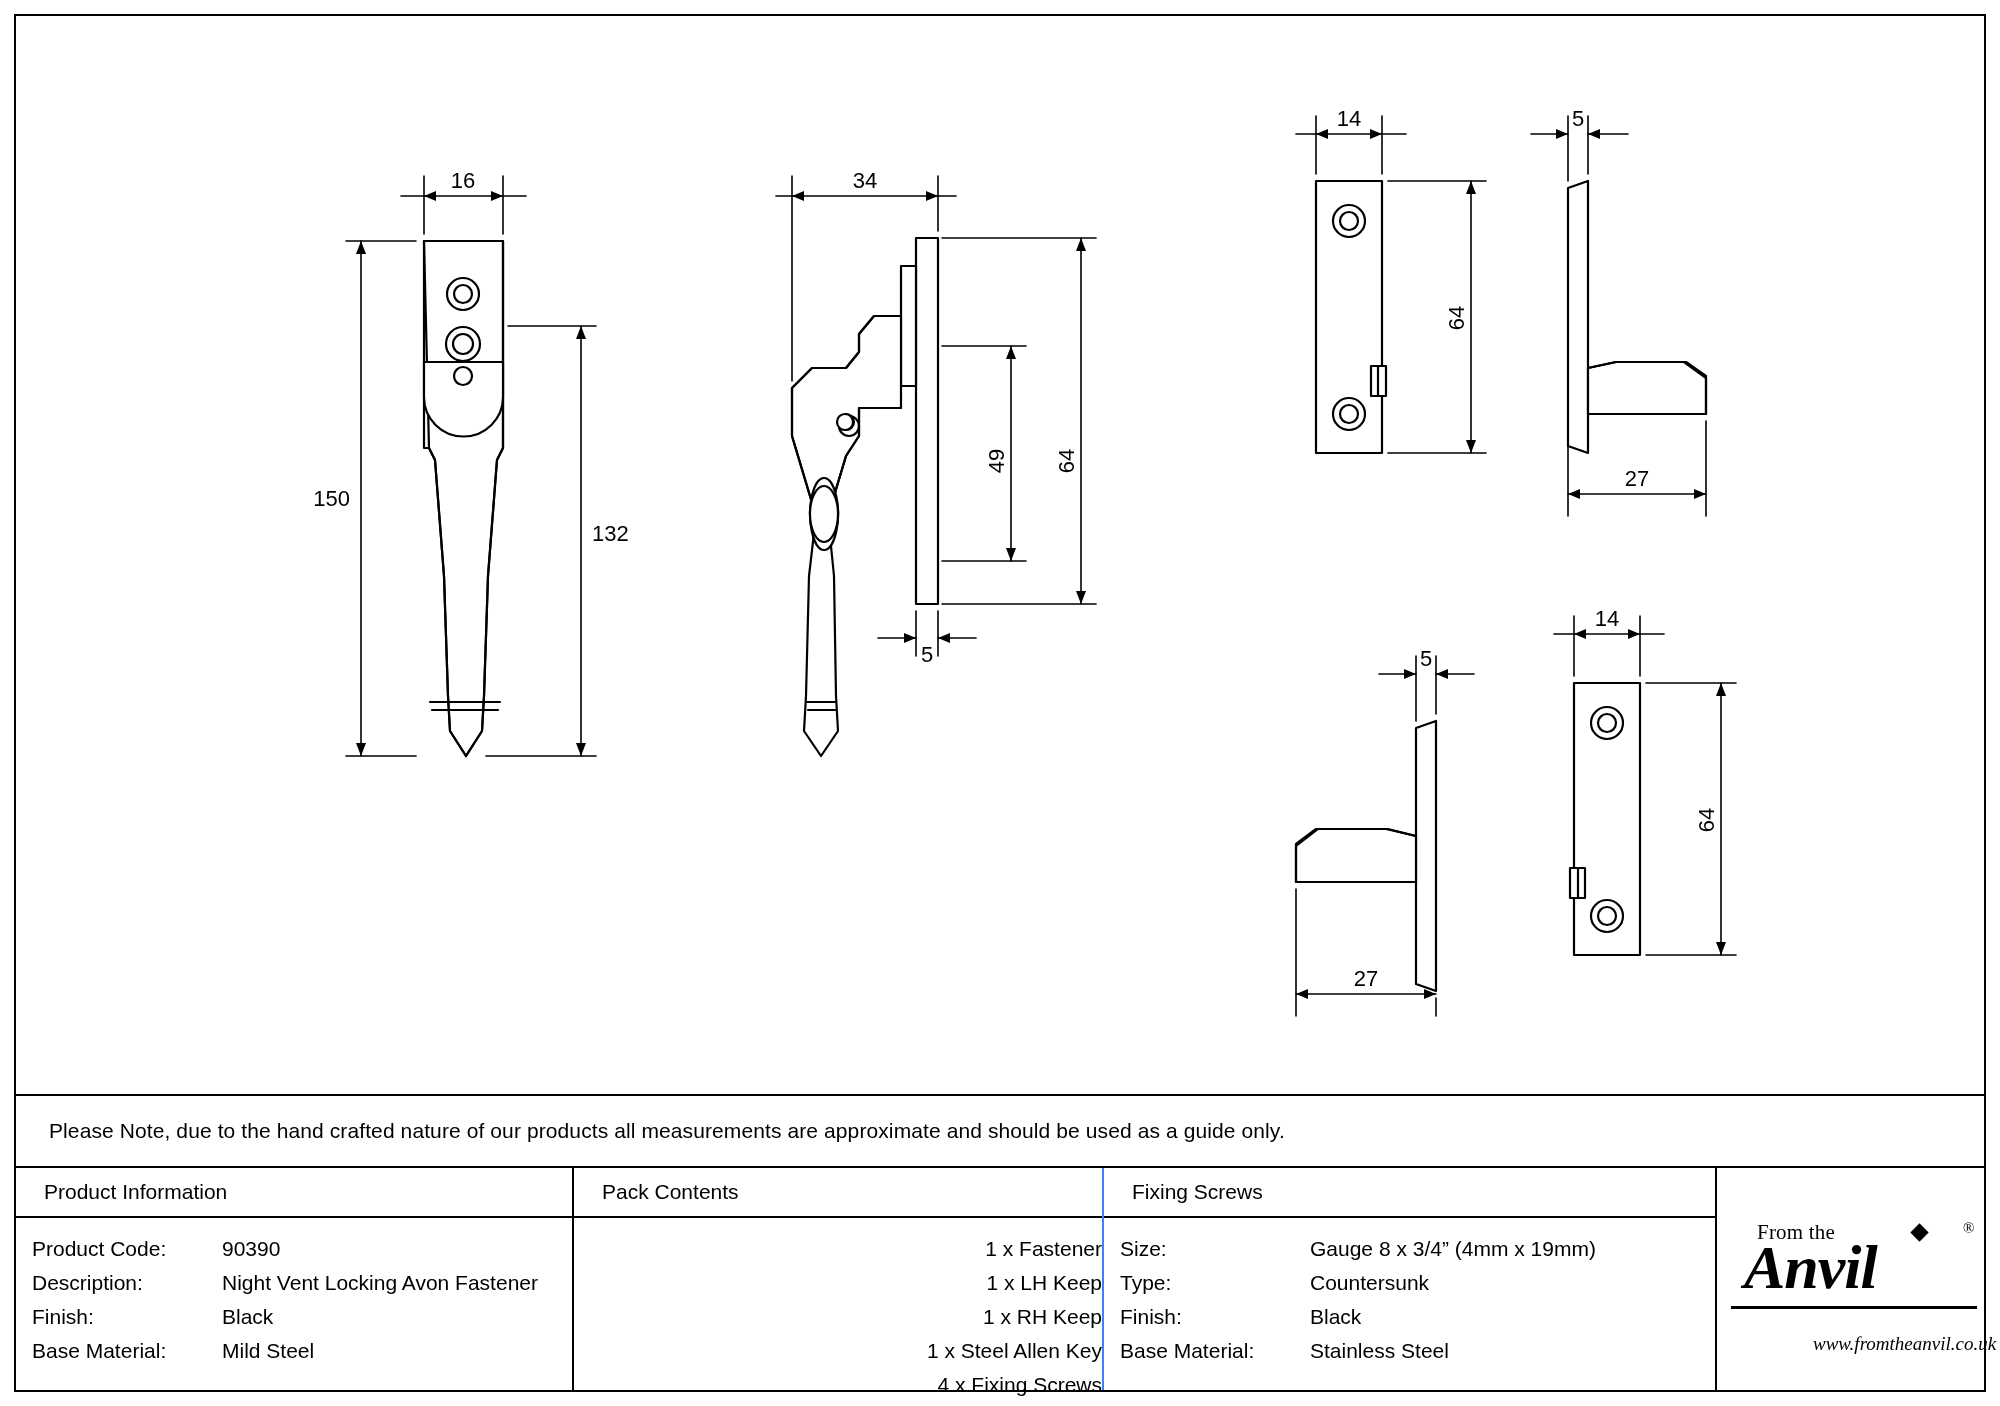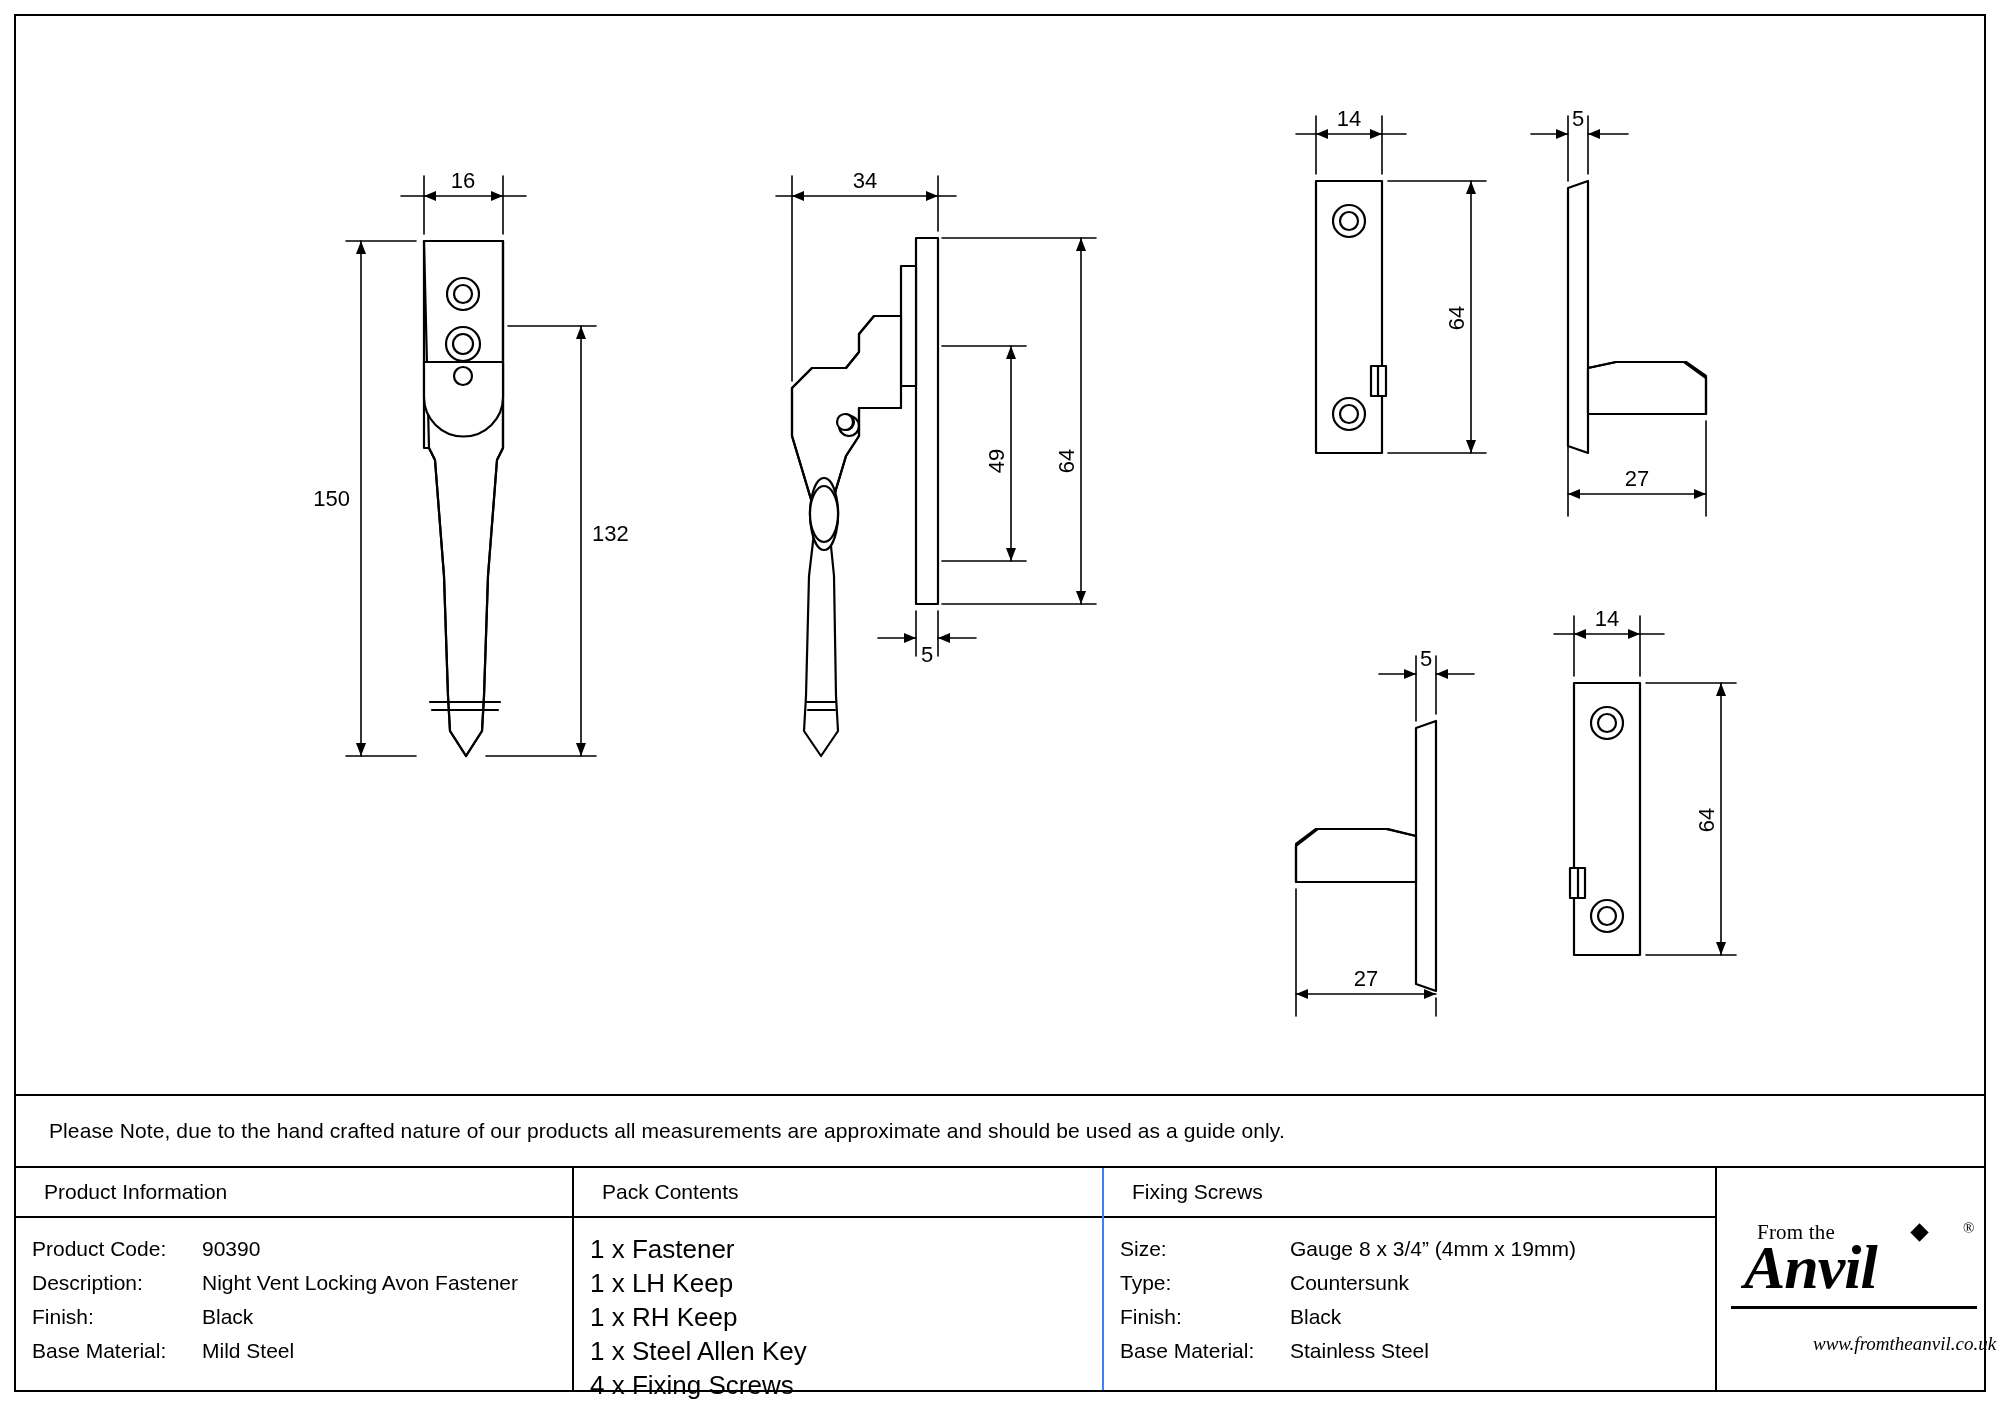--- a/index.html
+++ b/index.html
@@ -13,23 +13,23 @@
   .tablewrap{position:absolute;left:16px;top:1166px;width:1968px;height:224px;box-sizing:border-box;border-top:2px solid #000;display:flex;}
   .col{box-sizing:border-box;height:100%;position:relative;}
   .col.c1{width:558px;border-right:2px solid #000;}
   .col.c2{width:530px;border-right:2px solid #3b82f6;}
   .col.c3{width:613px;border-right:2px solid #000;}
   .col.c4{flex:1;}
   .colhead{height:50px;display:flex;align-items:center;font-size:21px;padding-left:28px;border-bottom:2px solid #000;box-sizing:border-box;}
   .colbody{padding:14px 0 0 16px;}
   .kv{display:flex;font-size:21px;line-height:34px;}
   .kv .k{width:170px;flex:none;}
-  .kv .v{flex:1;}
+  .kv .v{flex:1;margin-left:20px;}
   .c3 .kv .k{width:170px;}
-  .plain{font-size:26px;line-height:34px;}
+  .plain{font-size:21px;line-height:34px;text-align:right;}
   
   .logo{position:absolute;left:0;top:0;width:100%;height:100%;display:flex;align-items:center;justify-content:center;}
   .logoinner{position:relative;width:270px;height:130px;}
   .logo-top{position:absolute;left:40px;top:6px;font-size:21px;letter-spacing:.2px;font-family:"Liberation Serif",serif;}
   .logo-diamond{position:absolute;left:196px;top:12px;width:13px;height:13px;background:#000;transform:rotate(45deg);}
   .logo-reg{position:absolute;left:246px;top:6px;font-size:15px;font-family:"Liberation Serif",serif;}
   .logo-main{position:absolute;left:27px;top:18px;font-size:62px;font-style:italic;font-weight:bold;font-family:"Liberation Serif",serif;letter-spacing:-1px;}
   .logo-url{position:absolute;left:96px;top:96px;font-size:19px;font-style:italic;font-family:"Liberation Serif",serif;margin-top:23px;}
   .logo-rule{position:absolute;left:14px;top:92px;width:246px;height:3px;background:#000;}
 </style>

